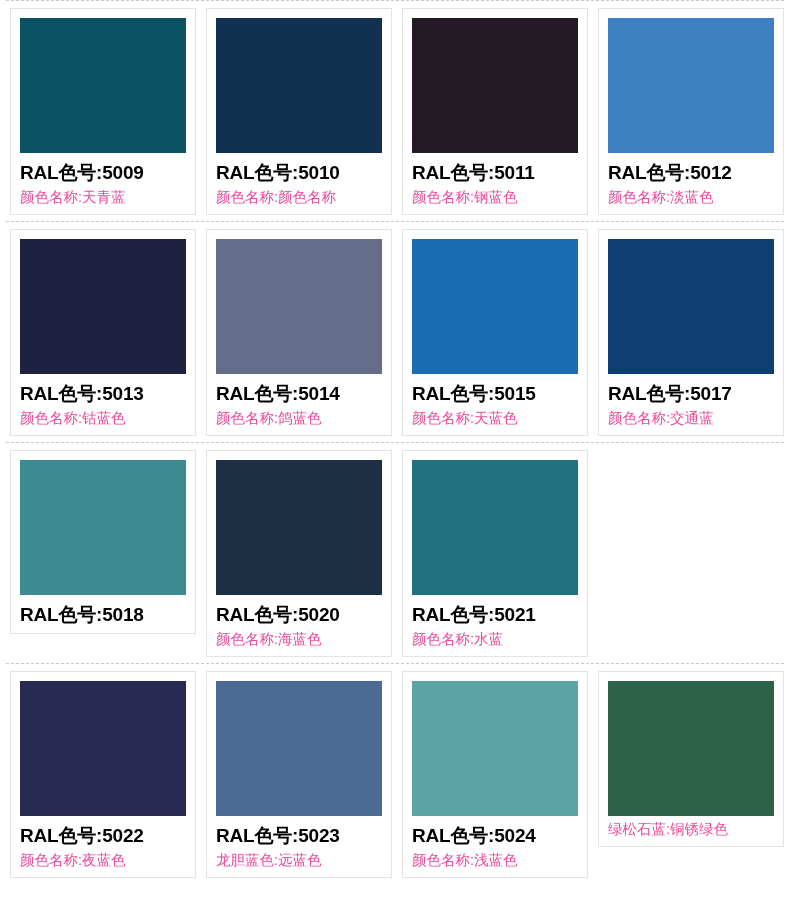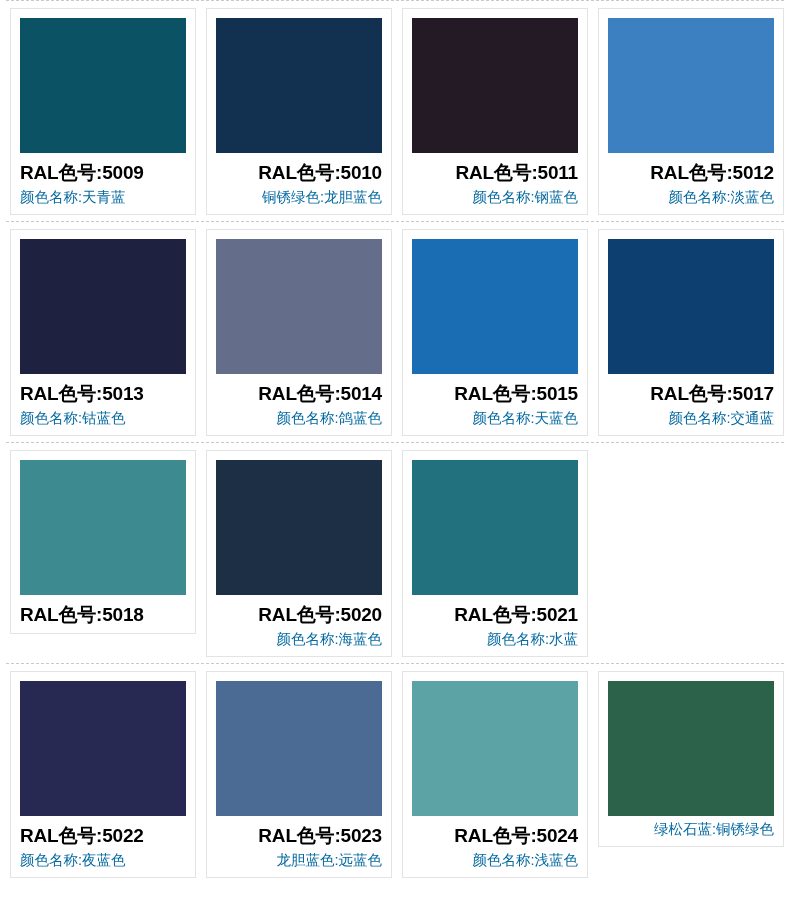--- a/index.html
+++ b/index.html
@@ -36,39 +36,38 @@
     width: 186px;
     margin-left: 10px;
     background: #ffffff;
     border: 1px solid #e3e3e3;
     padding: 9px 9px 7px 9px;
   }
   .card:first-child {
     margin-left: 10px;
   }
   .card + .card {
-    text-align: right;
   }
   .swatch {
     width: 100%;
     height: 135px;
     display: block;
   }
   .card-title {
     font-size: 19px;
     font-weight: bold;
     color: #000000;
     letter-spacing: -0.2px;
     margin-top: 9px;
     line-height: 22px;
     white-space: nowrap;
   }
   .card-subtitle {
     font-size: 14.5px;
-    color: #0369a1;
+    color: #ec4899;
     margin-top: 4px;
     line-height: 19px;
     white-space: nowrap;
   }
 </style>
 </head>
 <body>
 
 <div id="page">
 
@@ -76,21 +75,21 @@
 
   <div class="swatch-row">
     <div class="card">
       <span class="swatch" style="background-color: rgb(11, 82, 100);"></span>
       <div class="card-title">RAL色号:5009</div>
       <div class="card-subtitle">颜色名称:天青蓝</div>
     </div>
     <div class="card">
       <span class="swatch" style="background-color: rgb(18, 48, 79);"></span>
       <div class="card-title">RAL色号:5010</div>
-      <div class="card-subtitle">铜锈绿色:龙胆蓝色</div>
+      <div class="card-subtitle">颜色名称:颜色名称</div>
     </div>
     <div class="card">
       <span class="swatch" style="background-color: rgb(36, 26, 38);"></span>
       <div class="card-title">RAL色号:5011</div>
       <div class="card-subtitle">颜色名称:钢蓝色</div>
     </div>
     <div class="card">
       <span class="swatch" style="background-color: rgb(61, 128, 194);"></span>
       <div class="card-title">RAL色号:5012</div>
       <div class="card-subtitle">颜色名称:淡蓝色</div>

